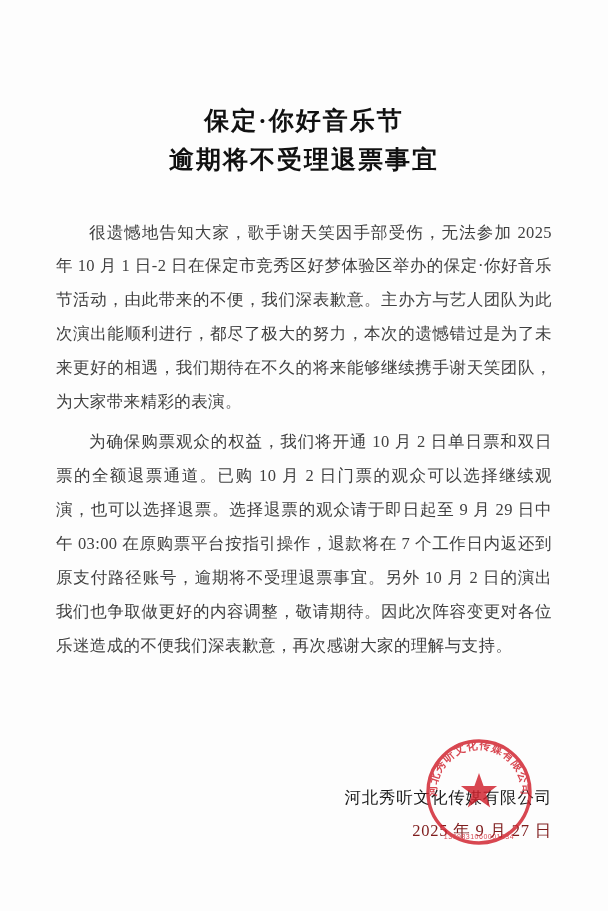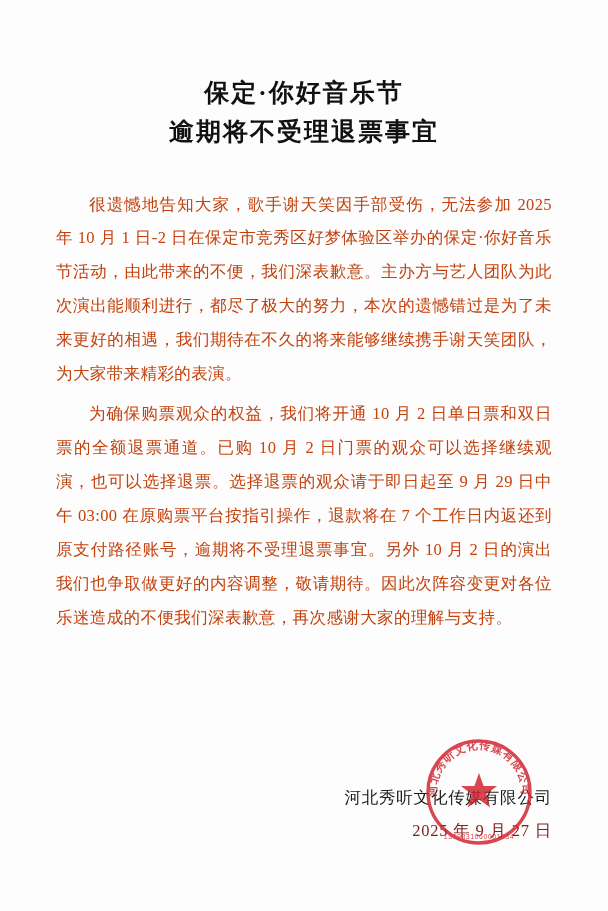--- a/index.html
+++ b/index.html
@@ -17,41 +17,41 @@
   }
   .page {
     width: 608px;
     height: 911px;
     position: relative;
     background: #fdfdfd;
     box-sizing: border-box;
     padding: 0 56px;
   }
   .title-block {
-    padding-top: 74px;
+    padding-top: 102px;
     text-align: center;
     font-family: Liberation Serif, serif;
   }
   .title-line {
     font-size: 25px;
     font-weight: bold;
     letter-spacing: 2px;
     line-height: 1.55;
     color: #111111;
   }
   .body-block {
     margin-top: 36px;
   }
   .para {
     font-size: 16.5px;
     line-height: 2.06;
     text-align: justify;
     text-justify: inter-ideograph;
     text-indent: 2em;
-    color: #c2410c;
+    color: #404040;
     margin: 0 0 6px 0;
     letter-spacing: 0.4px;
   }
   .signature-block {
     position: absolute;
     right: 56px;
     bottom: 64px;
     text-align: right;
     width: 300px;
   }

